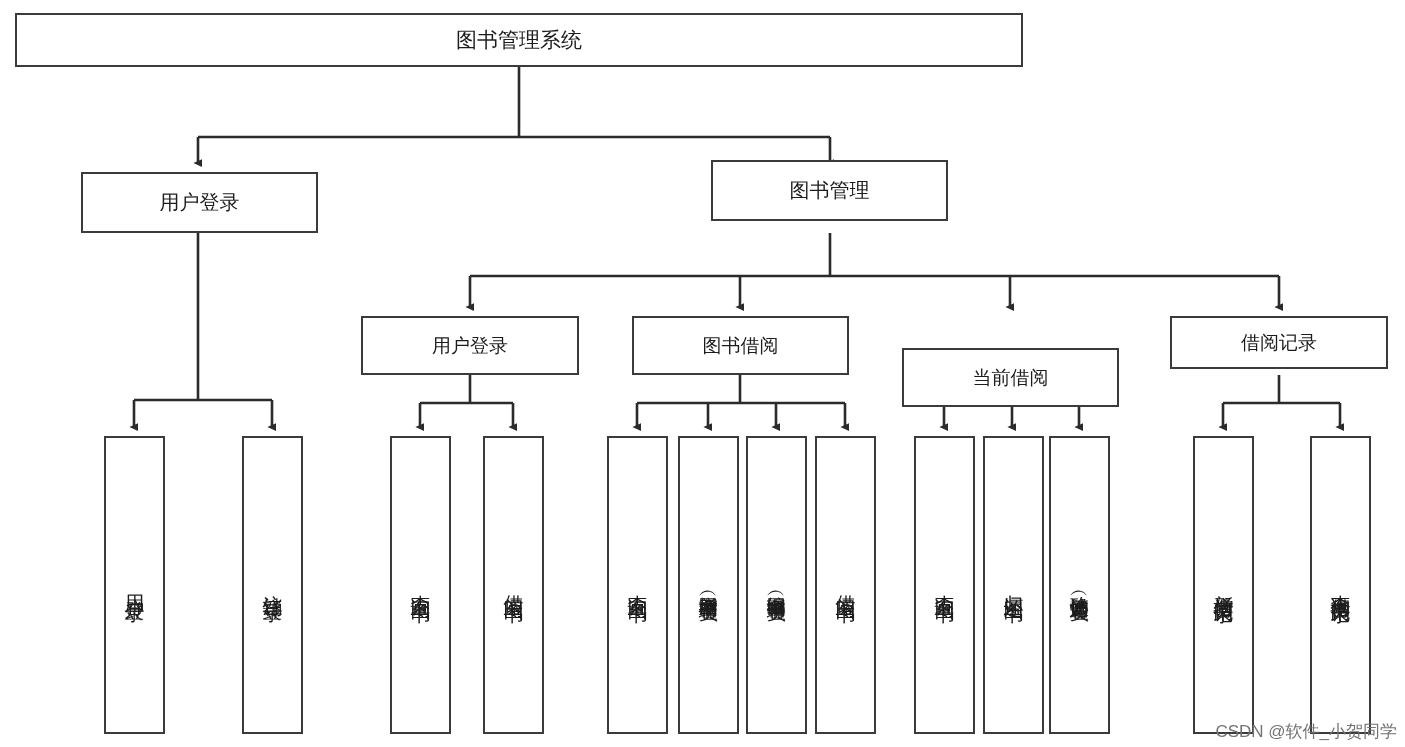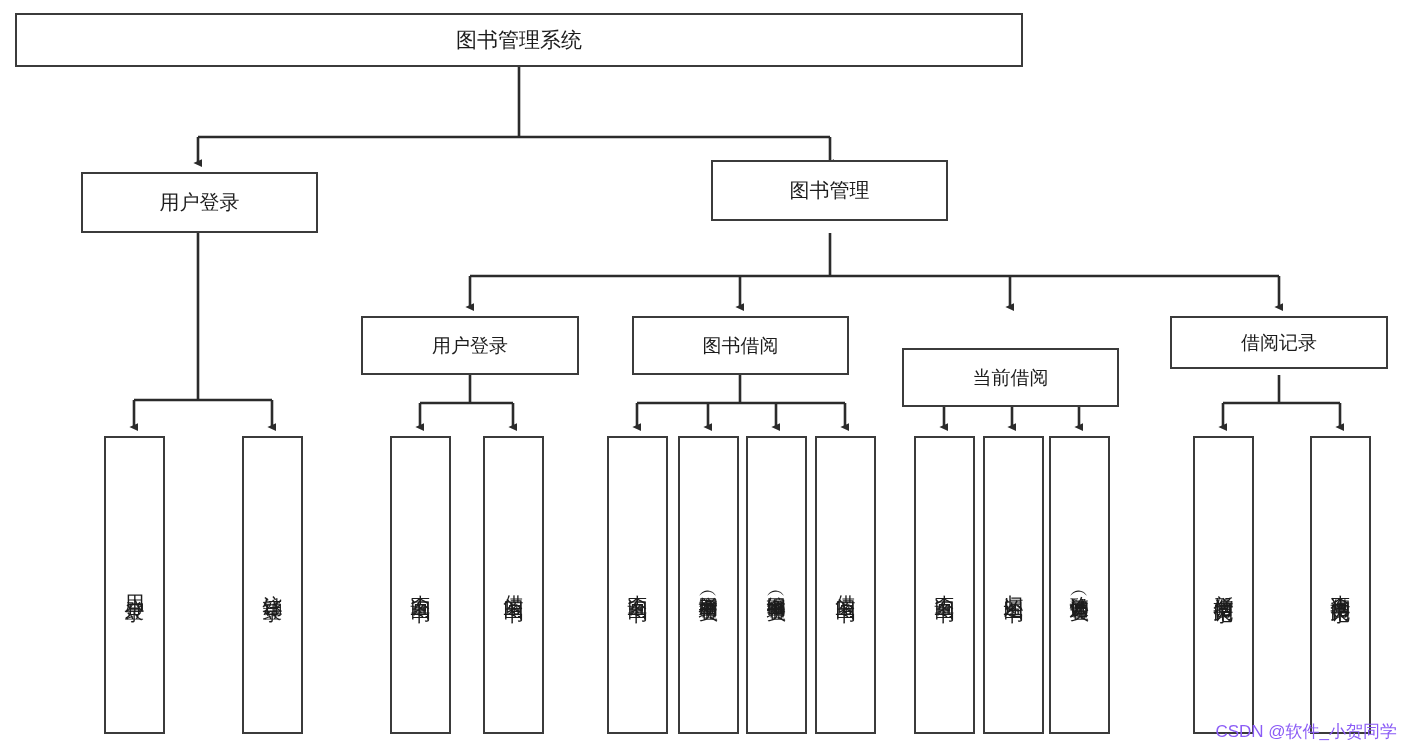--- a/index.html
+++ b/index.html
@@ -56,21 +56,21 @@
     display: block;
     writing-mode: vertical-rl;
     text-orientation: upright;
     white-space: nowrap;
   }
   #watermark {
     position: absolute;
     right: 8px;
     bottom: 4px;
     font-size: 17px;
-    color: #8b5cf6;
+    color: #737373;
     z-index: 5;
     white-space: nowrap;
     pointer-events: none;
   }
 </style>
 </head>
 <body>
 
 <svg id="diagram-canvas" viewBox="0 0 1405 747" xmlns="http://www.w3.org/2000/svg">
   <defs>

